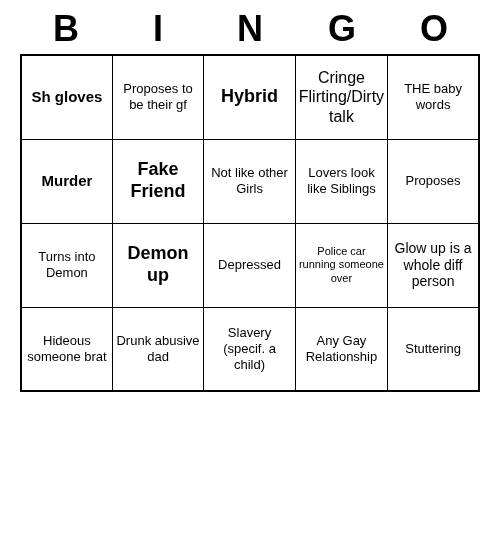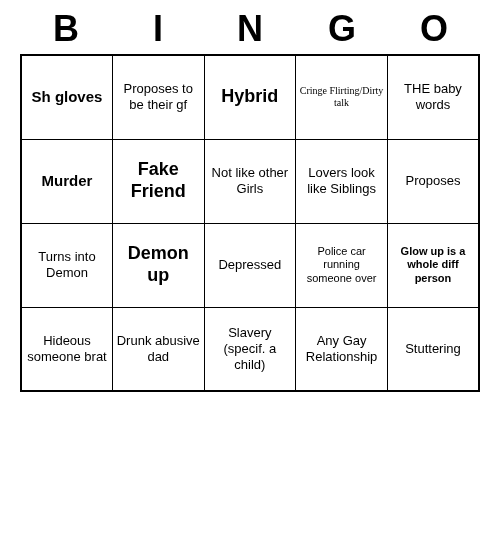--- a/index.html
+++ b/index.html
@@ -66,36 +66,36 @@
 <table class="bingo-grid">
   <thead>
     <tr>
     </tr>
   </thead>
   <tbody id="grid-body">
       <tr>
         <td class="medium-text">Sh gloves</td>
         <td>Proposes to be their gf</td>
         <td class="large-text">Hybrid</td>
-        <td style="font-size: 10px; font-family: Liberation Serif, serif;">Cringe Flirting/Dirty talk</td>
+        <td style="font-size: 16px;">Cringe Flirting/Dirty talk</td>
         <td>THE baby words</td>
       </tr>
       <tr>
         <td class="medium-text">Murder</td>
         <td class="large-text">Fake Friend</td>
         <td>Not like other Girls</td>
         <td>Lovers look like Siblings</td>
         <td>Proposes</td>
       </tr>
       <tr>
         <td>Turns into Demon</td>
         <td class="large-text">Demon up</td>
         <td>Depressed</td>
         <td style="font-size: 11px;">Police car running someone over</td>
-        <td style="font-size: 11px; font-weight: bold;">Glow up is a whole diff person</td>
+        <td style="font-size: 14px;">Glow up is a whole diff person</td>
       </tr>
       <tr>
         <td>Hideous someone brat</td>
         <td>Drunk abusive dad</td>
         <td>Slavery (specif. a child)</td>
         <td>Any Gay Relationship</td>
         <td>Stuttering</td>
       </tr>
     </tbody>
 </table>

